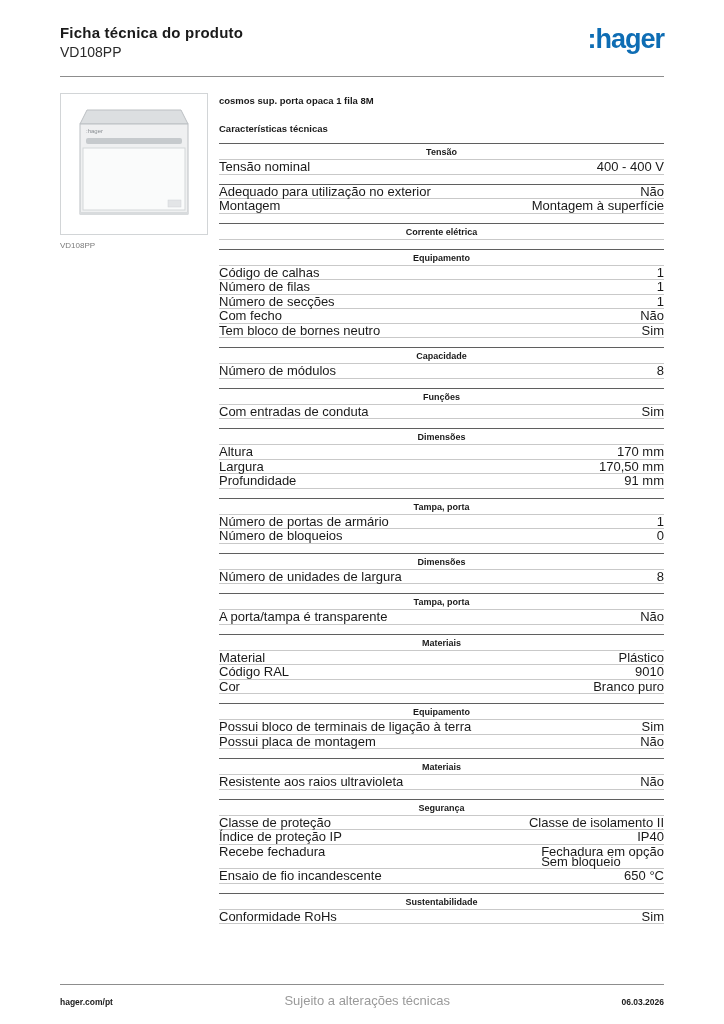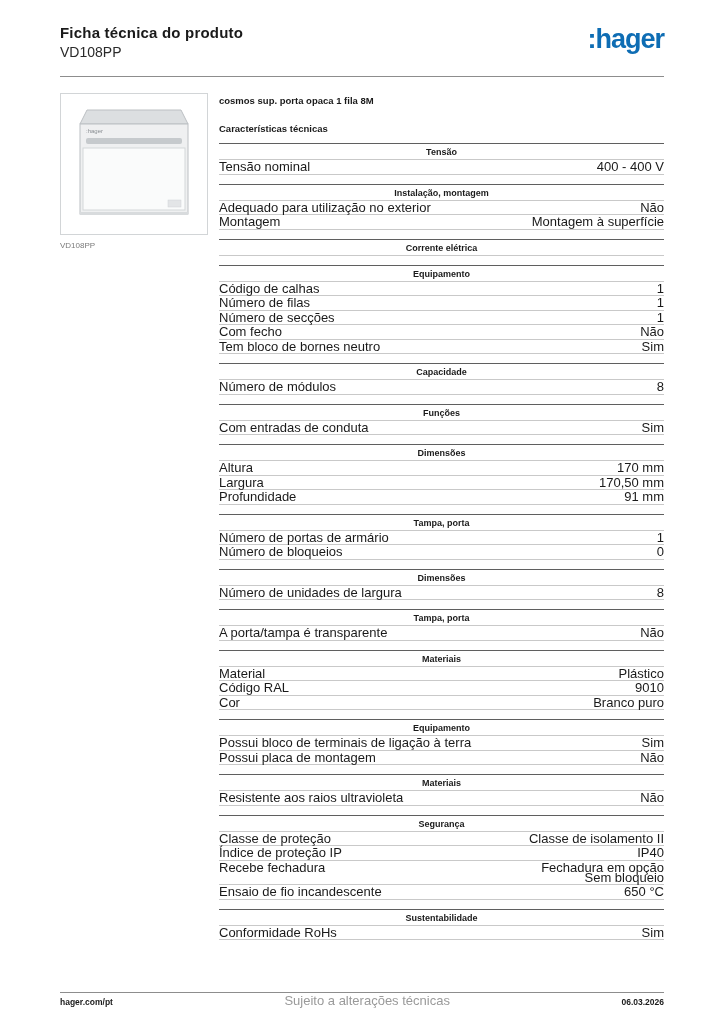--- a/index.html
+++ b/index.html
@@ -35,25 +35,25 @@
   .sec-title {
     font-size: 9px; font-weight: bold; line-height: 10px;
     padding: 3px 0 2px; border-bottom: 1px solid #c9c9c9; text-align: center;
   }
   .row {
     display: flex; justify-content: space-between; gap: 10px;
     font-size: 13px; line-height: 10px;
     padding: 2px 0 1.5px; border-bottom: 1px solid #c9c9c9;
   }
   .row .lbl { text-align: left; }
-  .row .val { text-align: right; white-space: pre-line; color: #1a1a1a; }
+  .row .val { white-space: pre-line; color: #1a1a1a; }
 
   .footer {
     position: absolute; left: 60px; right: 60px; bottom: 16px;
-    border-top: 1px solid #8d8d8d; padding-top: 0;
+    border-top: 1px solid #8d8d8d; padding-top: 8px;
     display: flex; justify-content: space-between; align-items: baseline;
   }
   .footer .site { font-size: 8.5px; font-weight: bold; }
   .footer .note { font-size: 13px; color: #9a9a9a; }
   .footer .date { font-size: 8.5px; font-weight: bold; }
 </style>
 </head>
 <body>
 
 <div class="page">
@@ -88,21 +88,20 @@
       <div class="char-heading">Características técnicas</div>
       <div>
           <div class="section">
             <div class="sec-title">Tensão</div>
             <div class="row">
               <div class="lbl">Tensão nominal</div>
               <div class="val">400 - 400 V</div>
             </div>
           </div>
           <div class="section">
-            <div class="sec-title">Instalação, montagem</div>
             <div class="row">
               <div class="lbl">Adequado para utilização no exterior</div>
               <div class="val">Não</div>
             </div>
             <div class="row">
               <div class="lbl">Montagem</div>
               <div class="val">Montagem à superfície</div>
             </div>
           </div>
           <div class="section">

